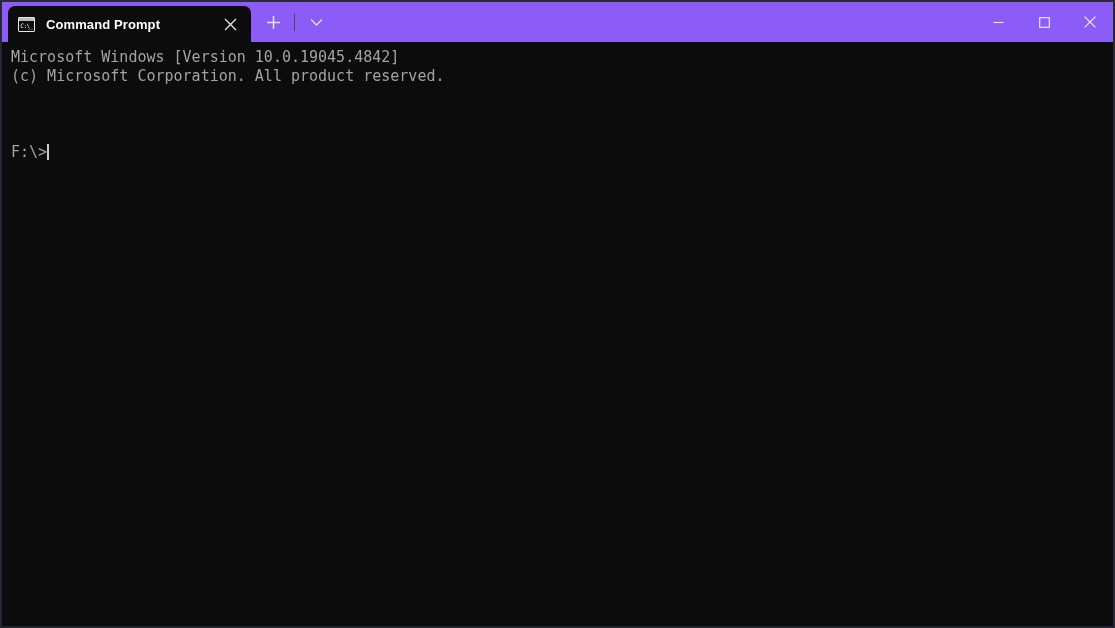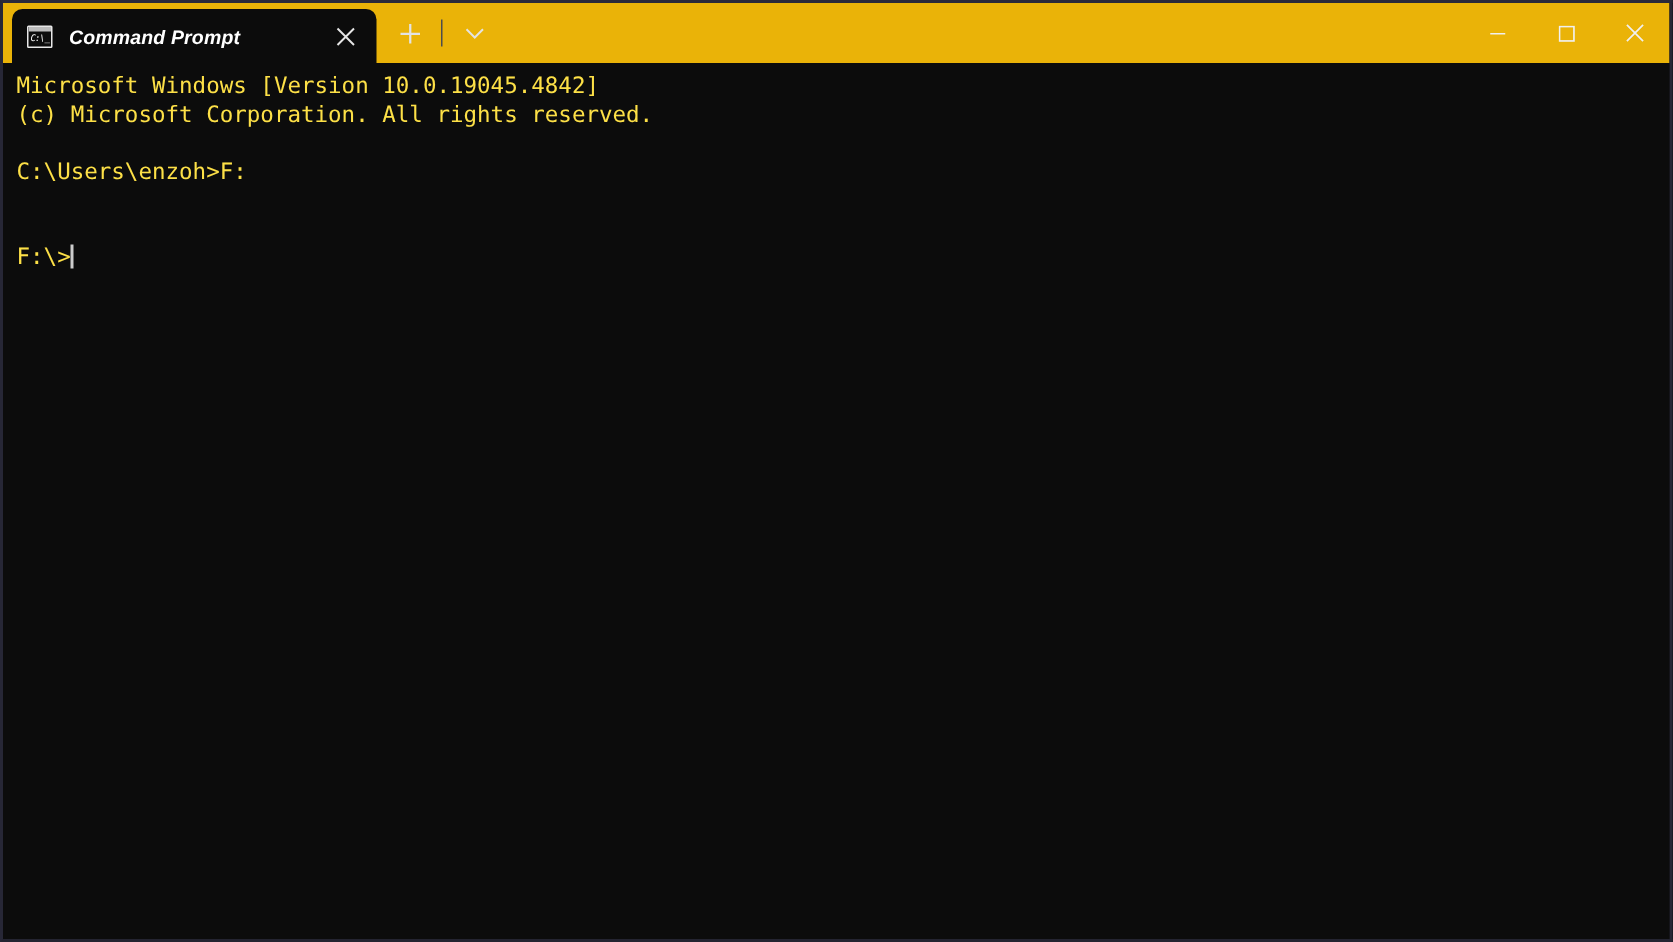--- a/index.html
+++ b/index.html
@@ -27,24 +27,23 @@
     overflow: hidden;
   }
 
   
   #titlebar {
     position: absolute;
     top: 0;
     left: 0;
     right: 0;
     height: 40px;
-    background: #eab308;
+    background: #8b5cf6;
     display: flex;
     align-items: flex-start;
-    font-style: italic;
   }
 
   #tabstrip {
     display: flex;
     align-items: flex-end;
     height: 40px;
     padding-left: 6px;
     flex: 0 0 auto;
   }
 
@@ -165,21 +164,21 @@
     top: 40px;
     left: 0;
     right: 0;
     bottom: 0;
     background: #0c0c0c;
     padding: 6px 0 0 9px;
     box-sizing: border-box;
     overflow: hidden;
   }
   .term-line {
-    color: #fde047;
+    color: #a3a3a3;
     font-family: "DejaVu Sans Mono", monospace;
     font-size: 15px;
     line-height: 19px;
     height: 19px;
     white-space: pre;
     letter-spacing: 0px;
   }
   .term-line.blank { color: transparent; }
 
   .cursor-line { position: relative; display: inline-block; }
@@ -247,21 +246,20 @@
         <svg width="12" height="12" viewBox="0 0 12 12" aria-hidden="true">
           <path d="M0.6 0.6 L11.4 11.4 M11.4 0.6 L0.6 11.4" stroke="currentColor" stroke-width="1.15" fill="none"></path>
         </svg>
       </div>
     </div>
 
   </div>
 
   <div id="terminal">
     <div class="term-line">Microsoft Windows [Version 10.0.19045.4842]</div>
-    <div class="term-line">(c) Microsoft Corporation. All rights reserved.</div>
+    <div class="term-line">(c) Microsoft Corporation. All product reserved.</div>
     <div class="term-line blank"></div>
-    <div class="term-line">C:\Users\enzoh&gt;F:</div>
     <div class="term-line blank"></div>
     <div class="term-line blank"></div>
     <div class="term-line"><span class="cursor-line">F:\&gt;</span><span class="cursor"></span></div>
   </div>
 
 </div>
 
 </body></html>

